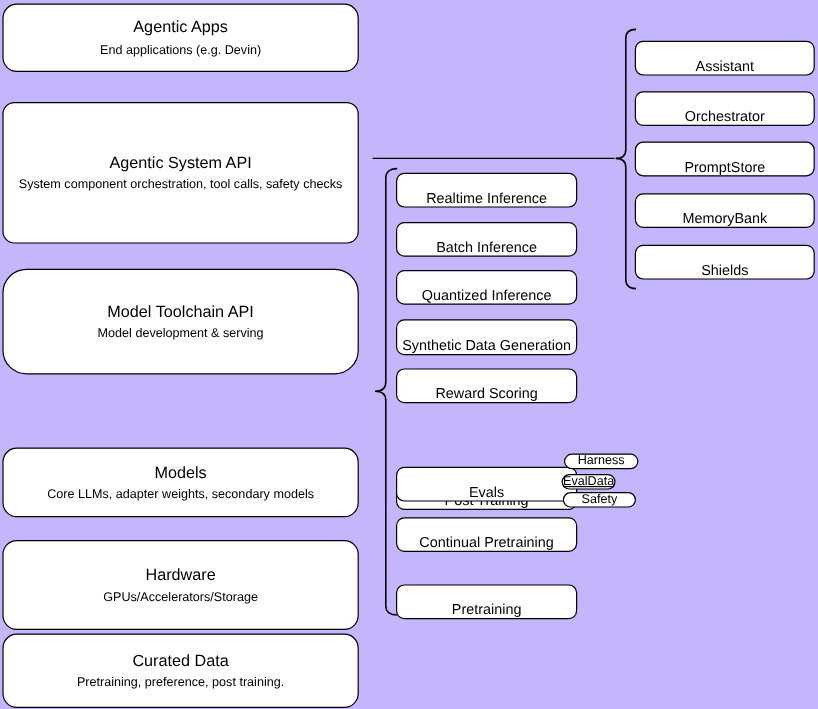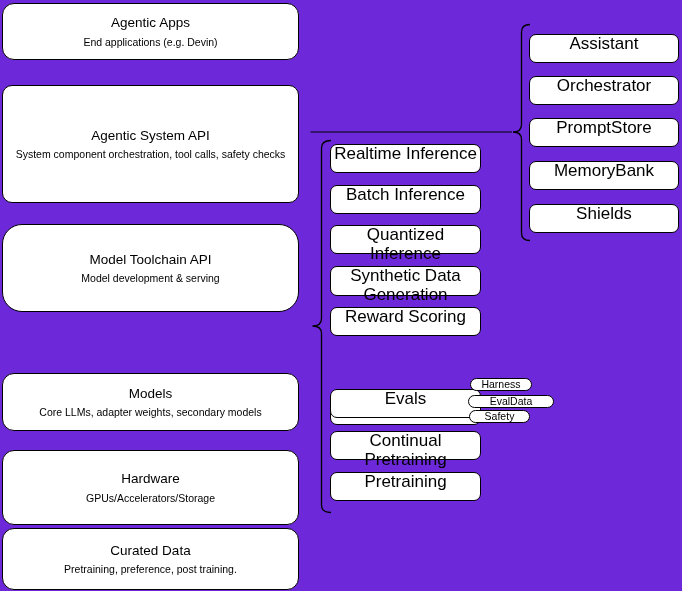--- a/index.html
+++ b/index.html
@@ -1,20 +1,20 @@
 <!DOCTYPE html>
 <html><head>
 <meta charset="utf-8">
 <style>
   html, body { margin: 0; padding: 0; background: #ffffff; }
   .canvas {
     position: relative;
     width: 682px;
     height: 591px;
-    background: #6d28d9;
+    background: #c4b5fd;
     font-family: "Liberation Sans", sans-serif;
     color: #000000;
     overflow: hidden;
   }
   .wires {
     position: absolute;
     left: 0; top: 0;
     width: 682px; height: 591px;
     pointer-events: none;
     z-index: 1;
@@ -39,24 +39,24 @@
   .r-small { border-radius: 12px; }
   .r-big   { border-radius: 28px; }
   
   .node {
     position: absolute;
     box-sizing: border-box;
     background: #ffffff;
     border: 1.3px solid #000000;
     border-radius: 7px;
     display: flex;
-    align-items: flex-start;
+    align-items: flex-end;
     justify-content: center;
     text-align: center;
-    font-size: 17px;
+    font-size: 12px;
     line-height: 1.1;
     z-index: 2;
   }
   .svc  { left: 330px; width: 151px; height: 29px; }
   .comp { left: 529px; width: 150px; height: 29px; }
   
   .pill {
     position: absolute;
     box-sizing: border-box;
     background: #ffffff;
@@ -131,28 +131,28 @@
   </div>
   <div class="node svc" style="top:348px;margin-top:48px;">
     <span>Post Training</span>
   </div>
   <div class="node svc" style="top:389px;">
     <span>Evals</span>
   </div>
   <div class="node svc" style="top:431px;">
     <span>Continual Pretraining</span>
   </div>
-  <div class="node svc" style="top:472px;">
+  <div class="node svc" style="top:487px;">
     <span>Pretraining</span>
   </div>
 
   <div class="pill" style="left:470px; top:378px; width:62px; height:13px;">
     <span>Harness</span>
   </div>
-  <div class="pill" style="left:468px; top:395px; width:86px; height:13px;">
+  <div class="pill" style="left:468px; top:395px; width:45px; height:13px;text-decoration:underline;">
     <span>EvalData</span>
   </div>
   <div class="pill" style="left:469px; top:410px; width:61px; height:13px;">
     <span>Safety</span>
   </div>
 
   <div class="node comp" style="top:34px;">
     <span>Assistant</span>
   </div>
   <div class="node comp" style="top:76px;">

